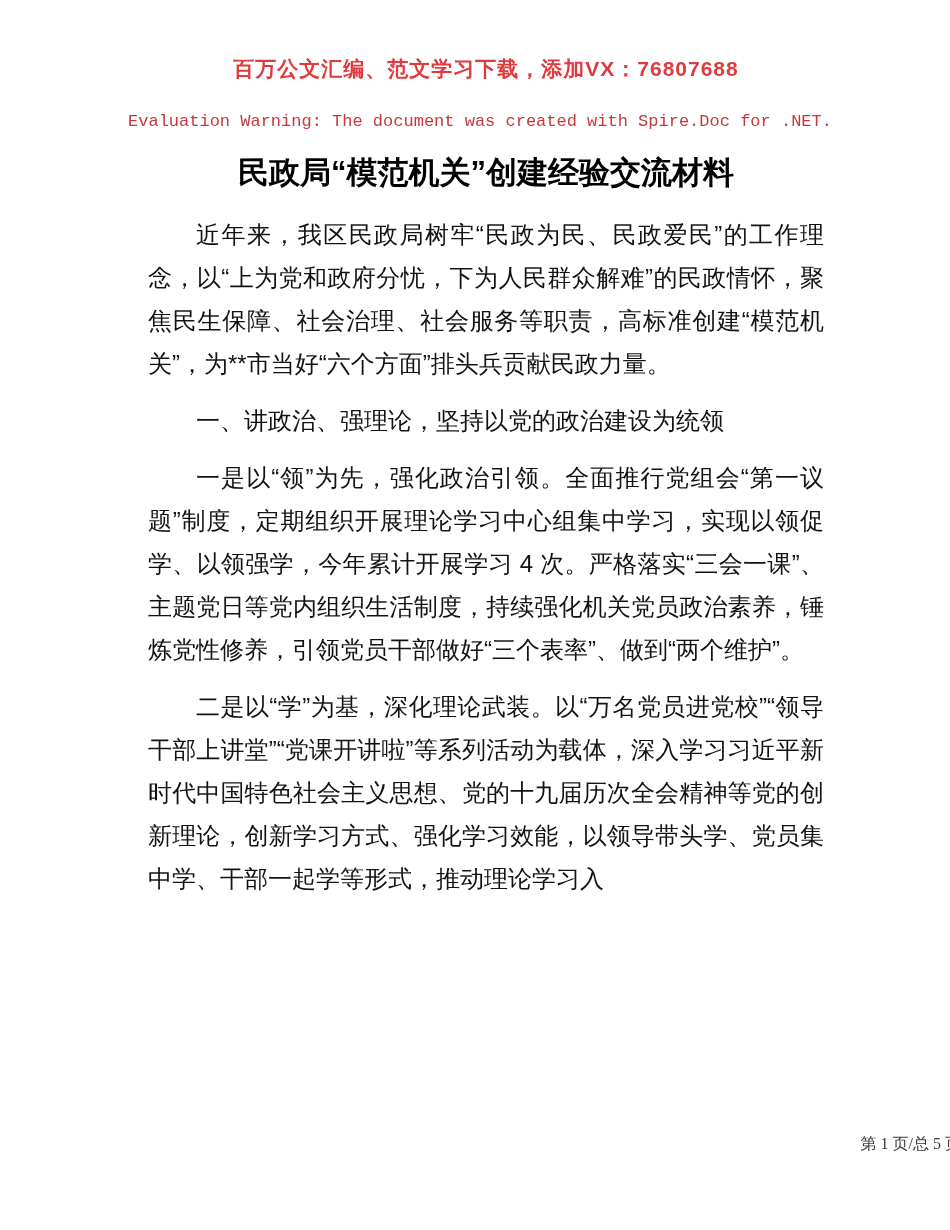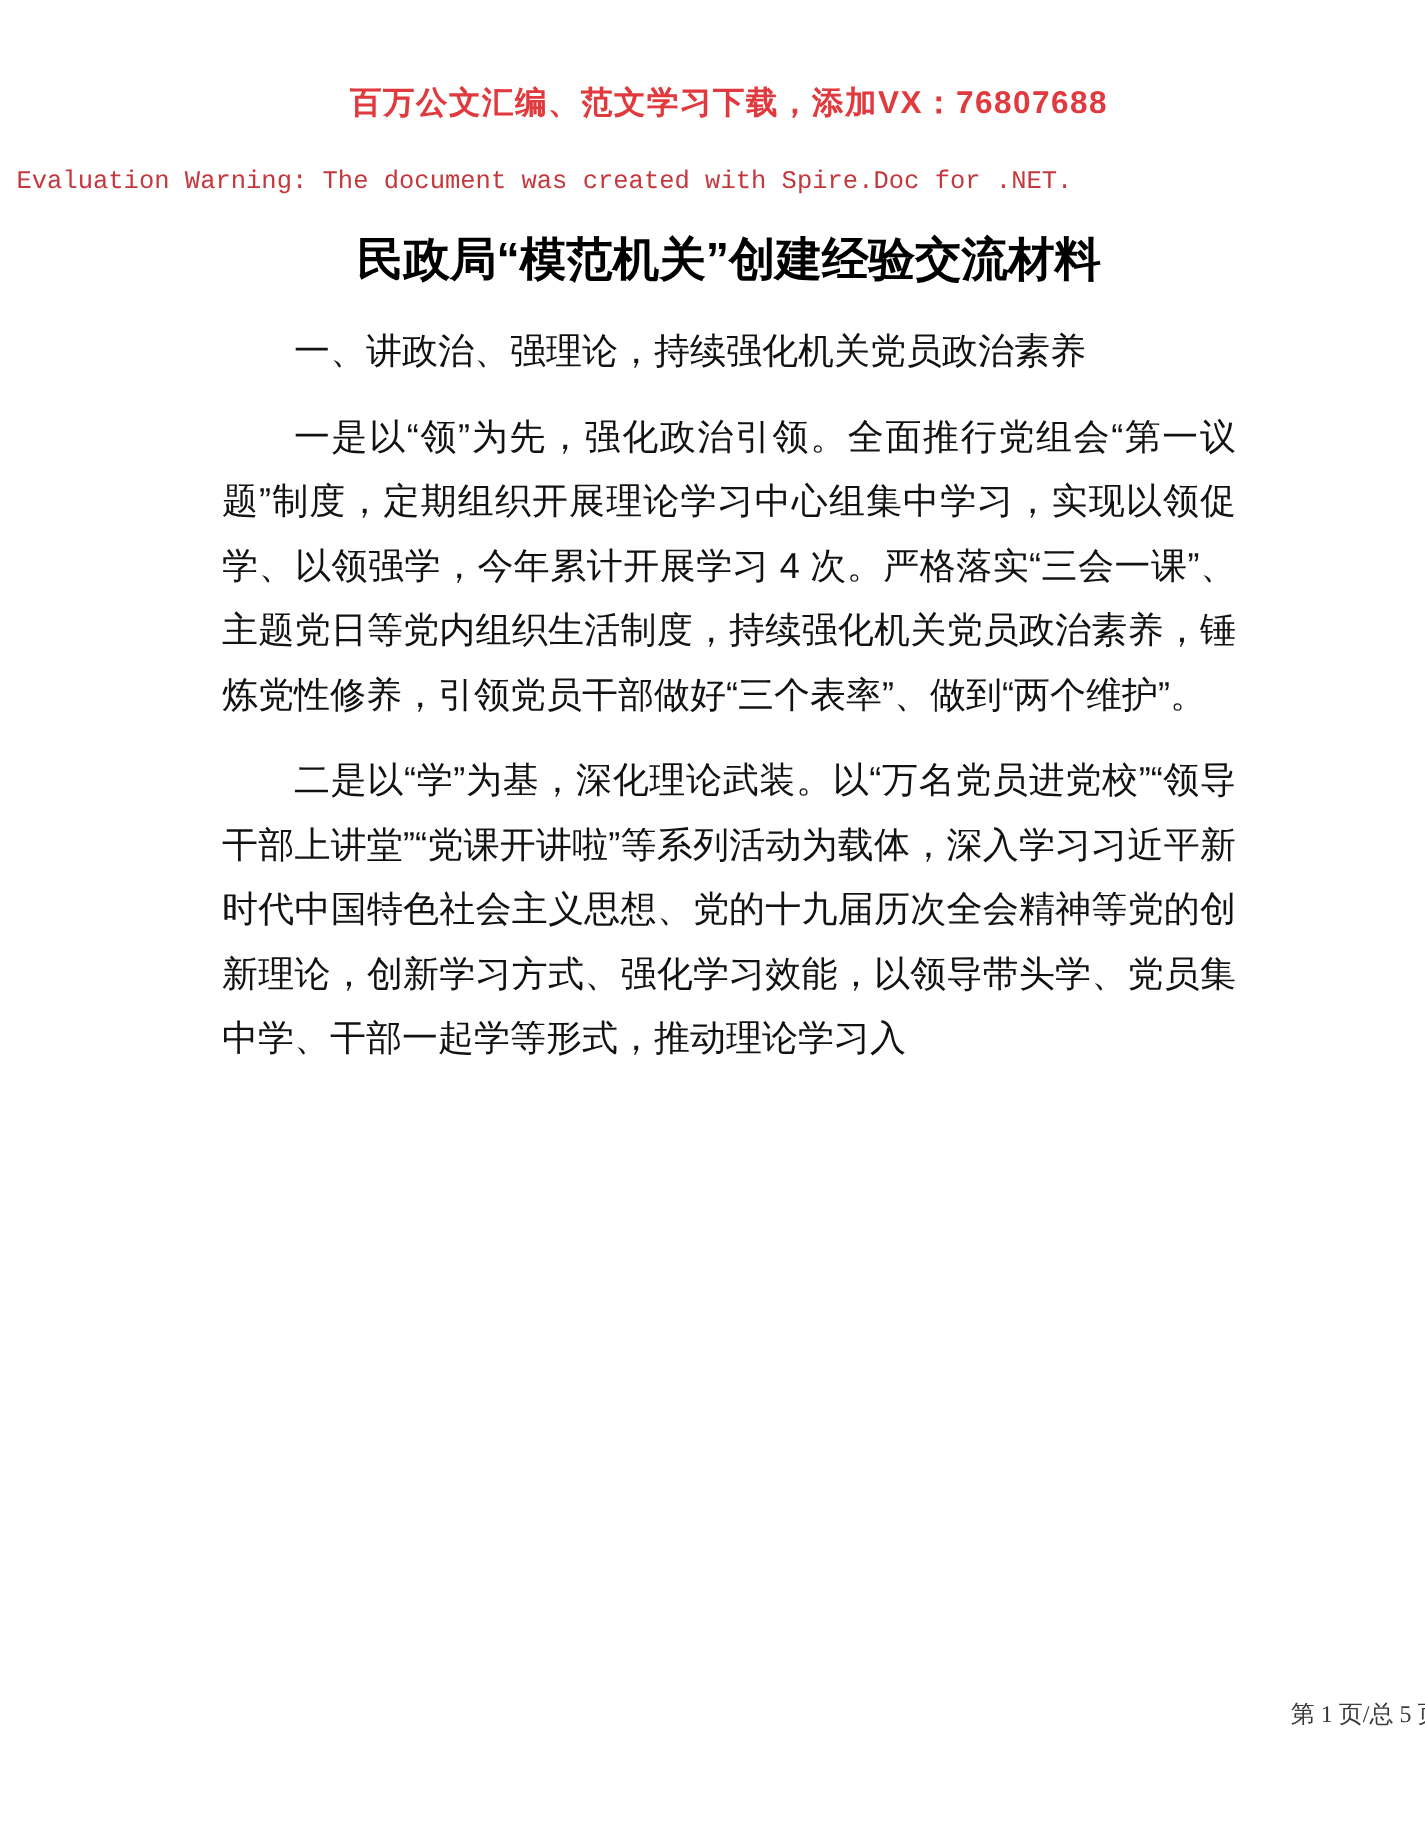--- a/index.html
+++ b/index.html
@@ -22,21 +22,21 @@
     padding-top: 57px;
     text-align: center;
     font-size: 21px;
     line-height: 23px;
     font-weight: 600;
     color: #e13a3e;
     letter-spacing: 1px;
   }
   .evaluation-warning {
     margin: 33px 12px 0 0;
-    text-align: left;
+    text-align: center;
     font-size: 17px;
     line-height: 18px;
     font-weight: 400;
     color: #c4383d;
     font-family: "Liberation Mono", "DejaVu Sans Mono", monospace;
   }
   .doc-title {
     margin: 22px 0 16px 0;
     text-align: center;
     font-size: 31px;
@@ -76,20 +76,21 @@
 
 <div class="page">
 
   <p class="promo-banner">百万公文汇编、范文学习下载，添加VX：76807688</p>
 
   <p class="evaluation-warning">Evaluation Warning: The document was created with Spire.Doc for .NET.</p>
 
   <h1 class="doc-title">民政局“模范机关”创建经验交流材料</h1>
 
   <div class="content">
-    <p>一、讲政治、强理论，持续强化机关党员政治素养</p>
+    <p>近年来，我区民政局树牢“民政为民、民政爱民”的工作理念，以“上为党和政府分忧，下为人民群众解难”的民政情怀，聚焦民生保障、社会治理、社会服务等职责，高标准创建“模范机关”，为**市当好“六个方面”排头兵贡献民政力量。</p>
+    <p>一、讲政治、强理论，坚持以党的政治建设为统领</p>
     <p>一是以“领”为先，强化政治引领。全面推行党组会“第一议题”制度，定期组织开展理论学习中心组集中学习，实现以领促学、以领强学，今年累计开展学习 4 次。严格落实“三会一课”、主题党日等党内组织生活制度，持续强化机关党员政治素养，锤炼党性修养，引领党员干部做好“三个表率”、做到“两个维护”。</p>
     <p>二是以“学”为基，深化理论武装。以“万名党员进党校”“领导干部上讲堂”“党课开讲啦”等系列活动为载体，深入学习习近平新时代中国特色社会主义思想、党的十九届历次全会精神等党的创新理论，创新学习方式、强化学习效能，以领导带头学、党员集中学、干部一起学等形式，推动理论学习入</p>
   </div>
 
   <div class="page-footer">第 1 页/总 5 页</div>
 
 </div>
 
 </body></html>

